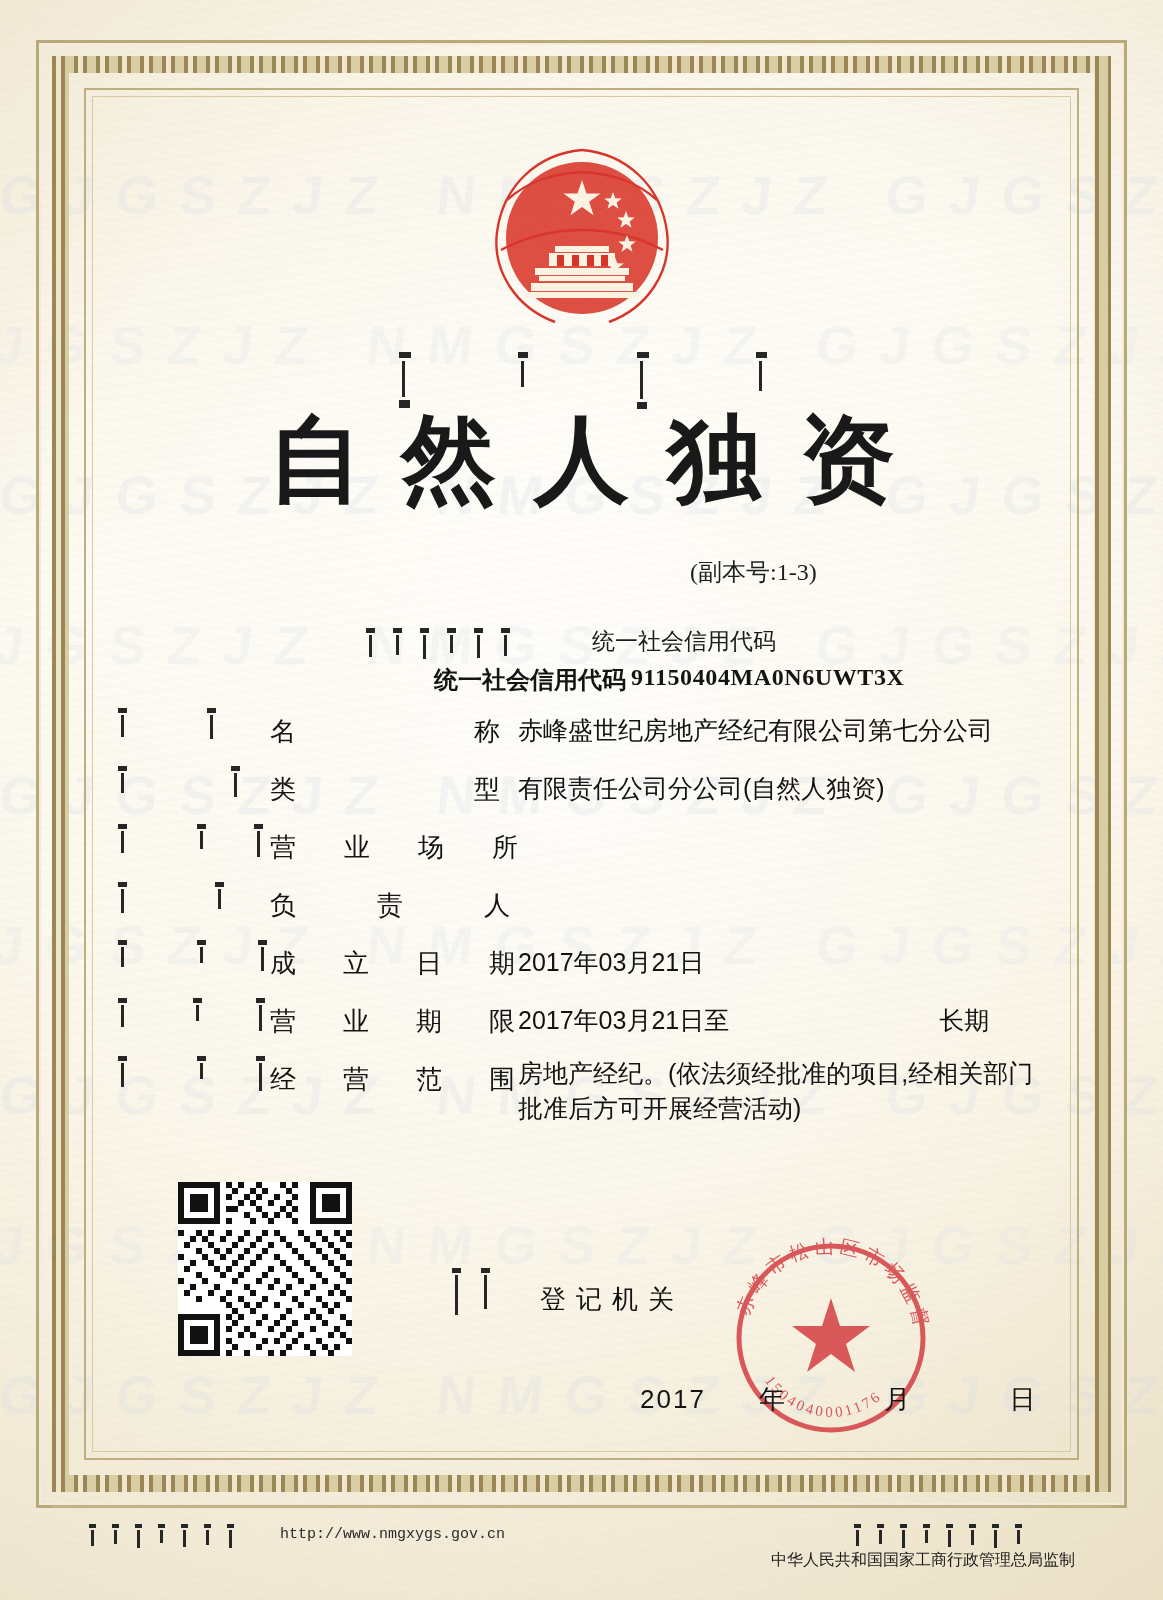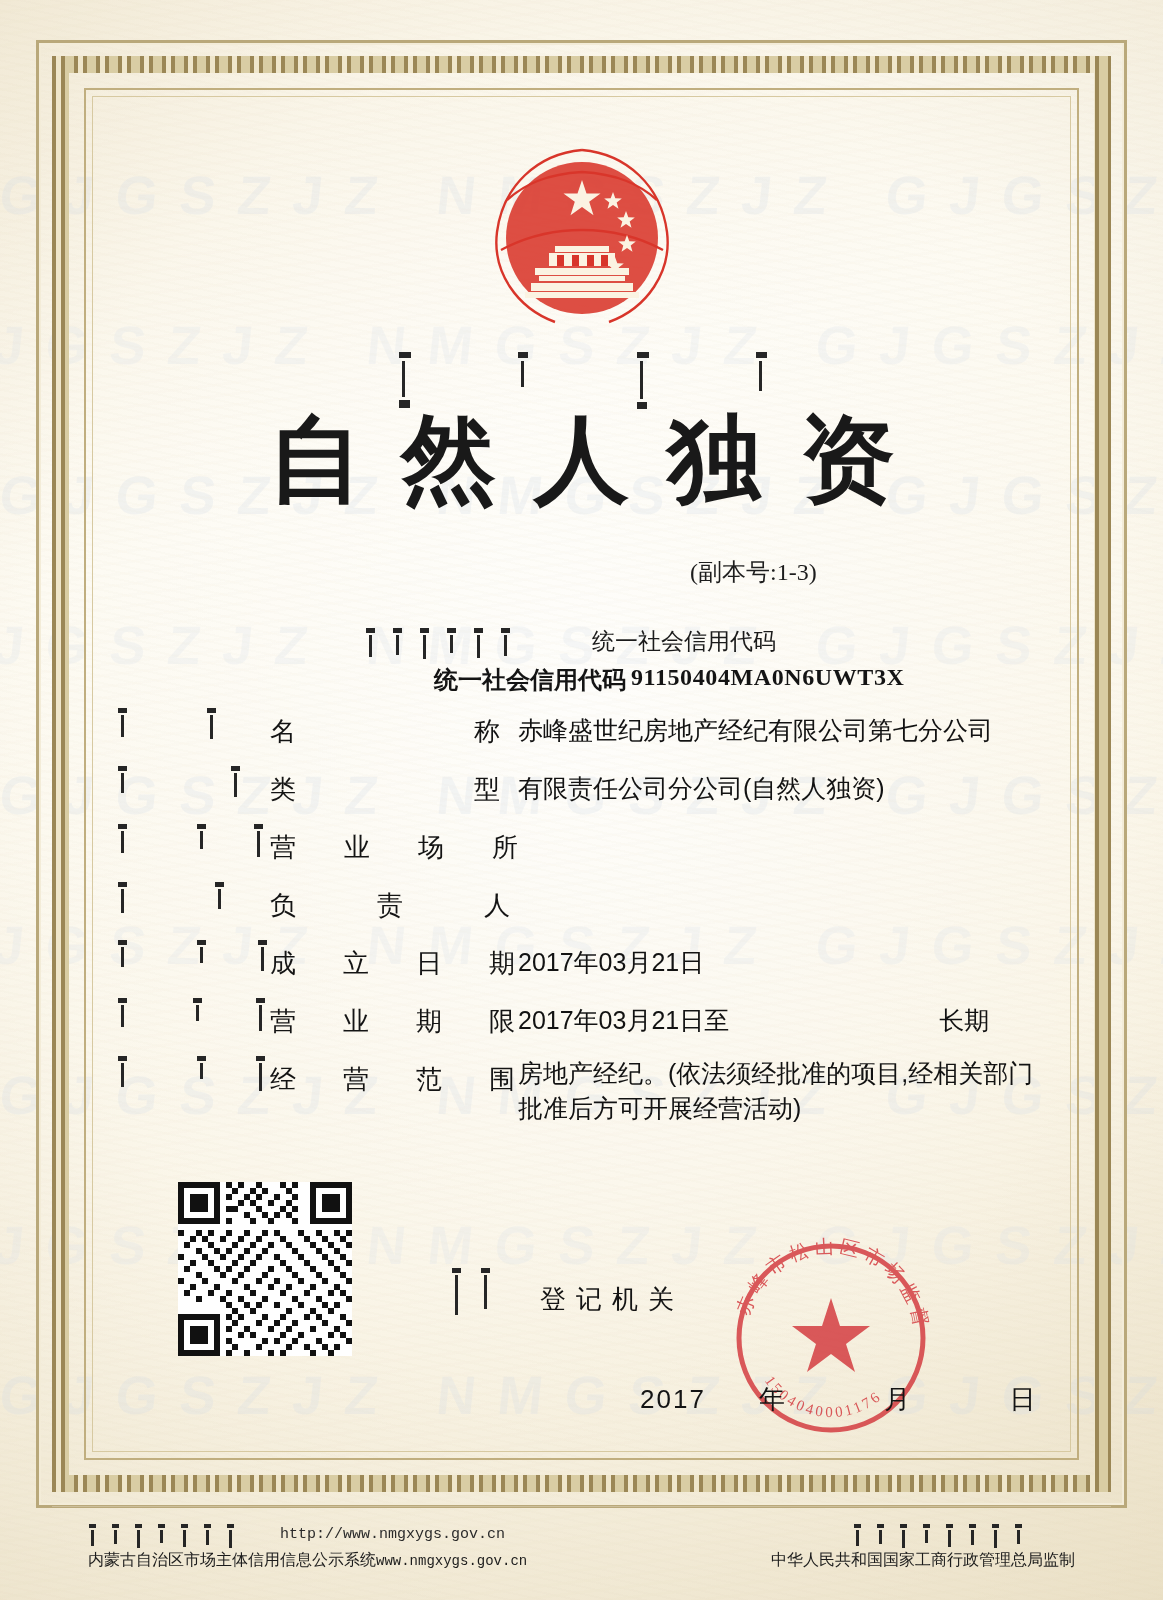--- a/index.html
+++ b/index.html
@@ -889,23 +889,20 @@
       <span class="mong-stroke">
           <i style="height:4px;width:7px;margin-bottom:2px"></i>
           <i style="height:15px"></i>
         </span>
       <span class="mong-stroke">
           <i style="height:4px;width:7px;margin-bottom:2px"></i>
           <i style="height:18px"></i>
         </span>
     </div>
     <div class="foot-left-url">http://www.nmgxygs.gov.cn</div>
-    <div class="foot-left-text">
-      <span>内蒙古自治区市场主体信用信息公示系统</span><span class="u">www.nmgxygs.gov.cn</span>
-    </div>
     <div class="foot-right-mong">
       <span class="mong-stroke">
           <i style="height:4px;width:7px;margin-bottom:2px"></i>
           <i style="height:16px"></i>
         </span>
       <span class="mong-stroke">
           <i style="height:4px;width:7px;margin-bottom:2px"></i>
           <i style="height:14px"></i>
         </span>
       <span class="mong-stroke">

